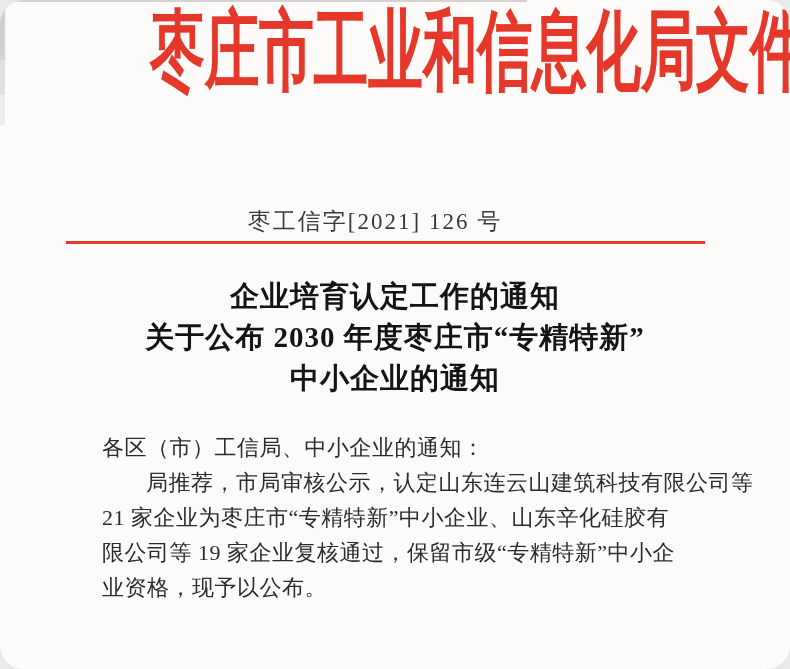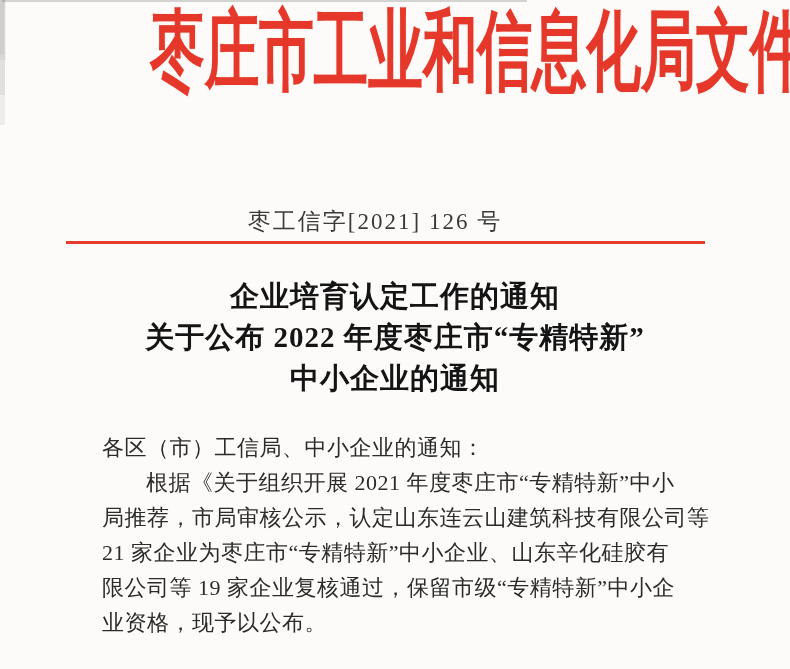--- a/index.html
+++ b/index.html
@@ -8,20 +8,21 @@
     background: #e9e9e9;
   }
   .page {
     position: relative;
     width: 790px;
     height: 669px;
     margin: 0 auto;
     background: #fcfbf9;
     overflow: hidden;
     font-family: "Liberation Serif", "DejaVu Serif", serif;
+    border-radius: 24px;
   }
   
   .artifact {
     position: absolute;
     pointer-events: none;
   }
   .edge-1 { left: 0; top: 0;   width: 6px; height: 60px;  background: rgba(120,120,120,0.08); }
   .edge-2 { left: 0; top: 140; width: 5px; height: 95px;  background: rgba(120,120,120,0.10); }
   .edge-3 { left: 0; top: 300; width: 4px; height: 55px;  background: rgba(120,120,120,0.08); }
   .edge-4 { left: 0; top: 555; width: 5px; height: 125px; background: rgba(120,120,120,0.10); }
@@ -103,28 +104,27 @@
   <div class="artifact bottom-scan-line"></div>
 
   <div class="agency-header">枣庄市工业和信息化局文件</div>
 
   <div class="doc-number">枣工信字[2021] 126 号</div>
 
   <div class="red-divider"></div>
 
   <div class="doc-title">
     <div>企业培育认定工作的通知</div>
-    <div>关于公布 2022 年度枣庄市“专精特新”</div>
+    <div>关于公布 2030 年度枣庄市“专精特新”</div>
     <div>中小企业的通知</div>
   </div>
 
   <div class="body-block">
     <div class="body-line">各区（市）工信局、中小企业的通知：</div>
     <div class="paragraph">
-        <div class="body-line">根据《关于组织开展 2021 年度枣庄市“专精特新”中小</div>
         <div class="body-line">局推荐，市局审核公示，认定山东连云山建筑科技有限公司等</div>
         <div class="body-line">21 家企业为枣庄市“专精特新”中小企业、山东辛化硅胶有</div>
         <div class="body-line">限公司等 19 家企业复核通过，保留市级“专精特新”中小企</div>
         <div class="body-line">业资格，现予以公布。</div>
       </div>
   </div>
 
 </div>
 
 </body></html>

